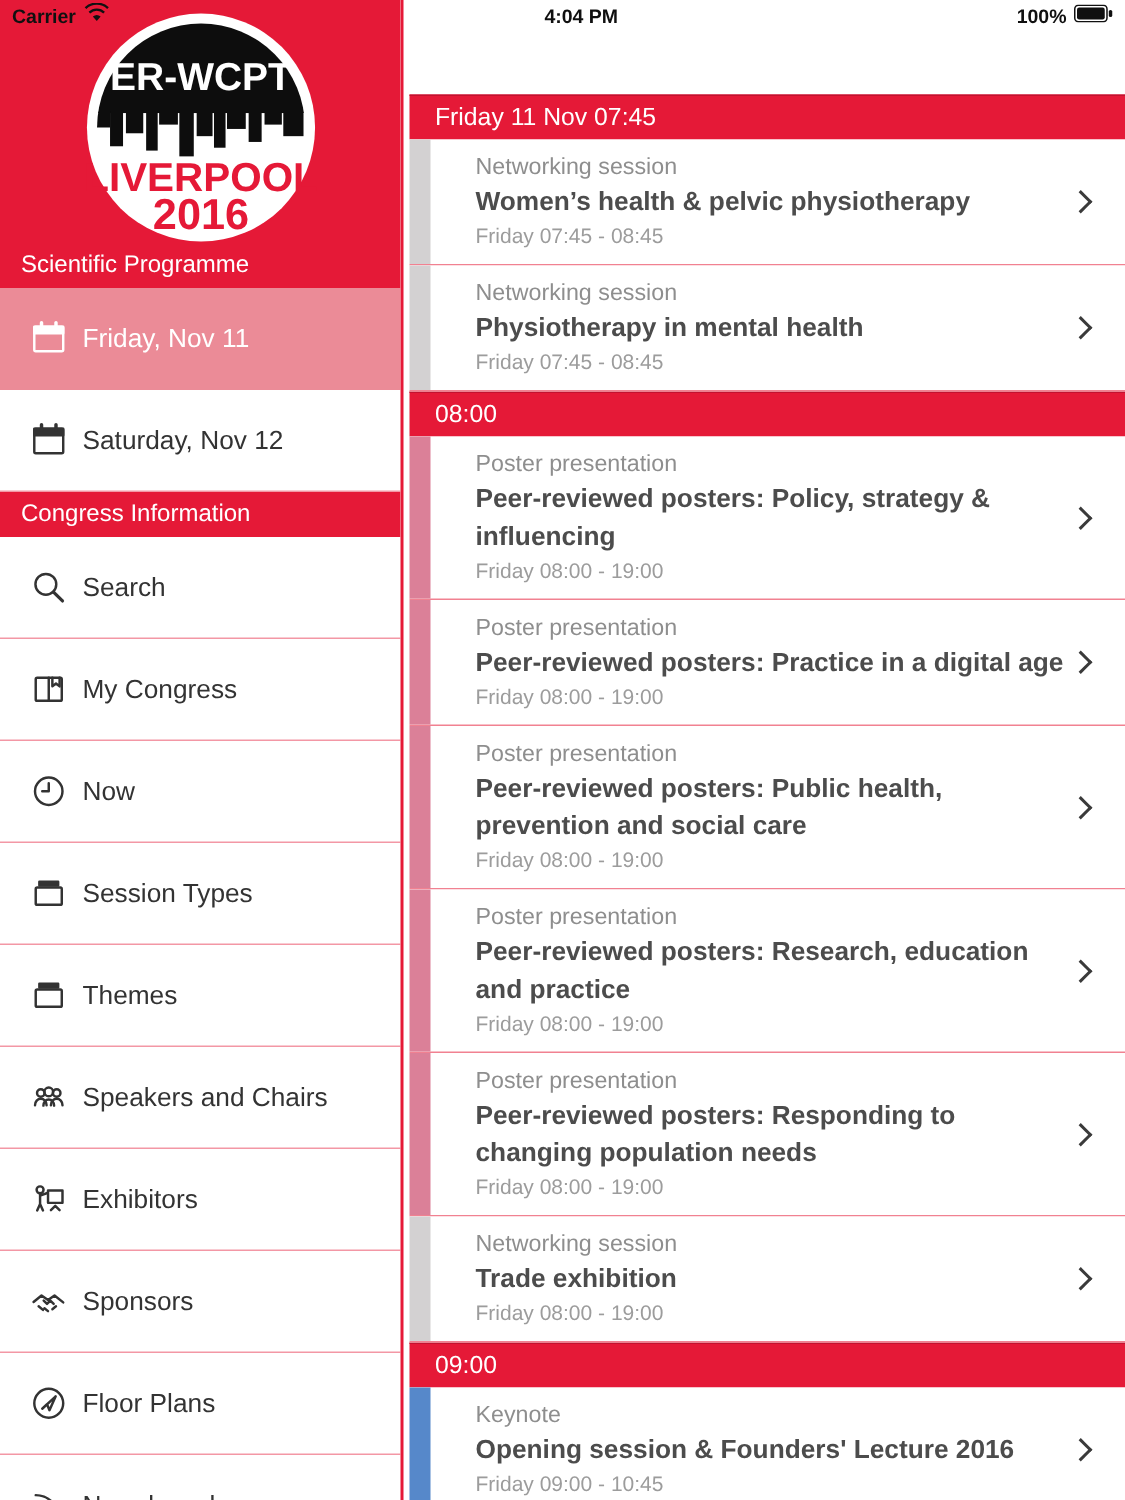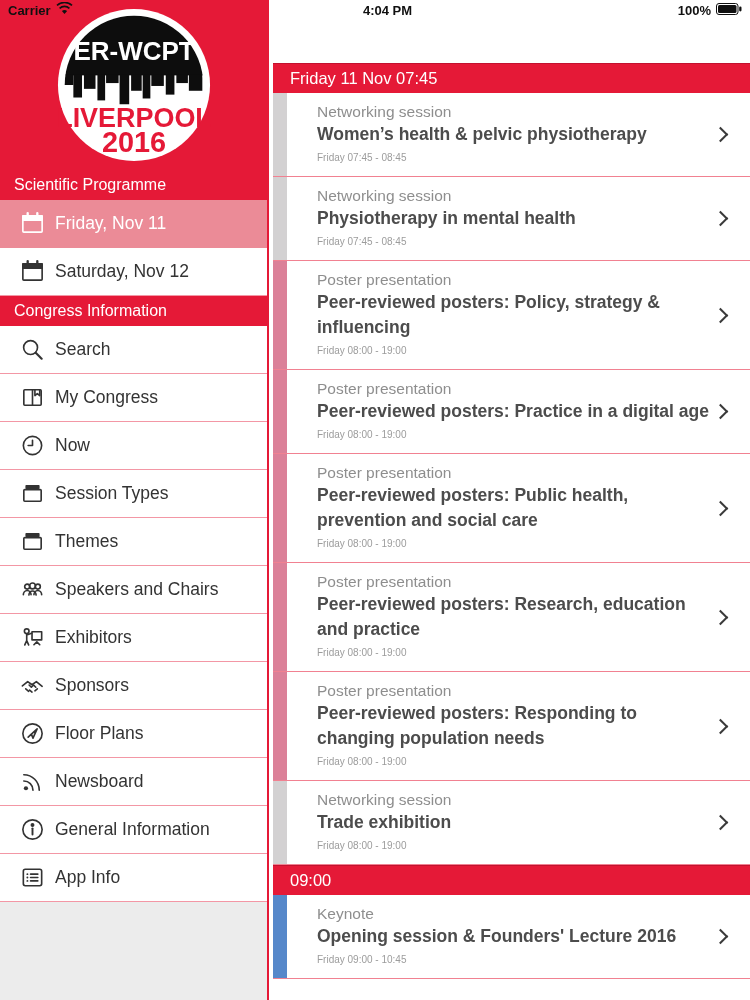--- a/index.html
+++ b/index.html
@@ -19,21 +19,21 @@
   .sb-time { position:absolute; left:0; right:0; text-align:center;padding-left:25px; }
   
   .sidebar { width:267px; flex:0 0 267px; background:#fff; display:flex; flex-direction:column; }
   .logo-area { height:170px; background:var(--red); display:flex; justify-content:center; align-items:flex-start; }
   .logo-area svg { margin-top:8px; }
   .section-band {
     background:var(--red); color:#fff; font-size:16px;
     height:30px; display:flex; align-items:center; padding-left:14px; flex:0 0 auto;
   }
   .day-row, .menu-item {
-    height:48px; flex:0 0 auto; display:flex; align-items:center;
+    height:68px; flex:0 0 auto; display:flex; align-items:center;
     padding-left:18px; gap:9px; cursor:pointer;
     border-bottom:1.5px solid rgba(229,25,55,.45);
     color:#333; font-size:17.5px; background:#fff;
   }
   .day-row .icon, .menu-item .icon { width:28px; height:28px; flex:0 0 28px; display:flex; align-items:center; justify-content:center; }
   .icon svg { width:27px; height:27px; }
   .day-row.selected { background:var(--pink); color:#fff; border-bottom-color:transparent; }
   .sidebar-bottom { flex:1; background:#ececec; min-height:14px; }
   
   .panel { flex:1; border-left:2px solid var(--red); background:#fff; display:flex; flex-direction:column; overflow:hidden;align-items:flex-end; }
@@ -50,21 +50,21 @@
     border-top:1px solid #c2122f;
   }
   .session-row {
     position:relative; background:#fff; display:flex; align-items:center;
     border-bottom:1px solid rgba(229,25,55,.55); cursor:pointer; flex:0 0 auto;padding-left:14px;
   }
   .strip { position:absolute; left:0; top:0; bottom:0; width:14px; }
   .session-text { flex:1; padding:8px 6px 8px 30px; }
   .stype  { color:#8e8e8e; font-size:15.5px; line-height:21px; }
   .stitle { color:#4c4c4c; font-size:17.5px; font-weight:700; line-height:25px; max-width:392px; }
-  .stime  { color:#9c9c9c; font-size:10px; line-height:21px; }
+  .stime  { color:#9c9c9c; font-size:14px; line-height:21px; }
   .chev {
     width:11px; height:11px; margin-right:24px; flex:0 0 11px;
     border-top:2.5px solid #3a3a3a; border-right:2.5px solid #3a3a3a;
     transform:rotate(45deg);
   }
   :root { --red:#e51937; --pink:#eb8b97; }
 </style>
 </head>
 <body>
 
@@ -315,20 +315,23 @@
   </div>
         <div class="session-row">
     <span class="strip" style="background: rgb(211, 209, 210);"></span>
     <div class="session-text">
       <div class="stype">Networking session</div>
       <div class="stitle">Physiotherapy in mental health</div>
       <div class="stime">Friday 07:45 - 08:45</div>
     </div>
     <span class="chev"></span>
   </div>
+        <div class="band">
+    <span class="band-label">08:00</span>
+  </div>
         <div class="session-row">
     <span class="strip" style="background: rgb(219, 128, 152);"></span>
     <div class="session-text">
       <div class="stype">Poster presentation</div>
       <div class="stitle">Peer-reviewed posters: Policy, strategy &amp; influencing</div>
       <div class="stime">Friday 08:00 - 19:00</div>
     </div>
     <span class="chev"></span>
   </div>
         <div class="session-row">

